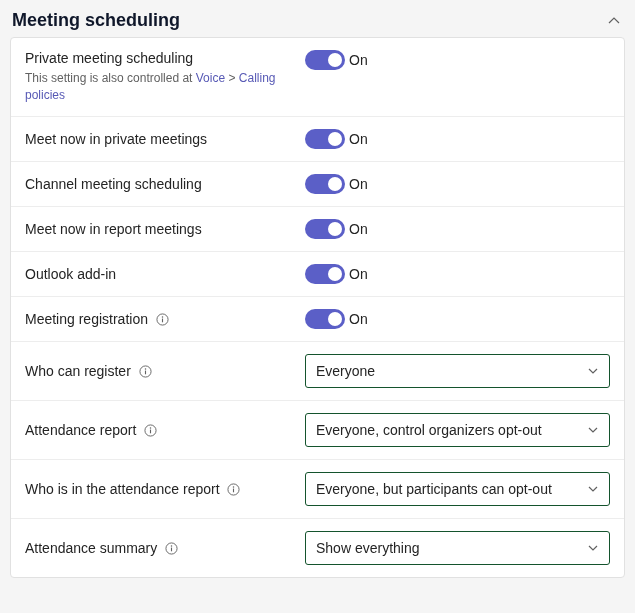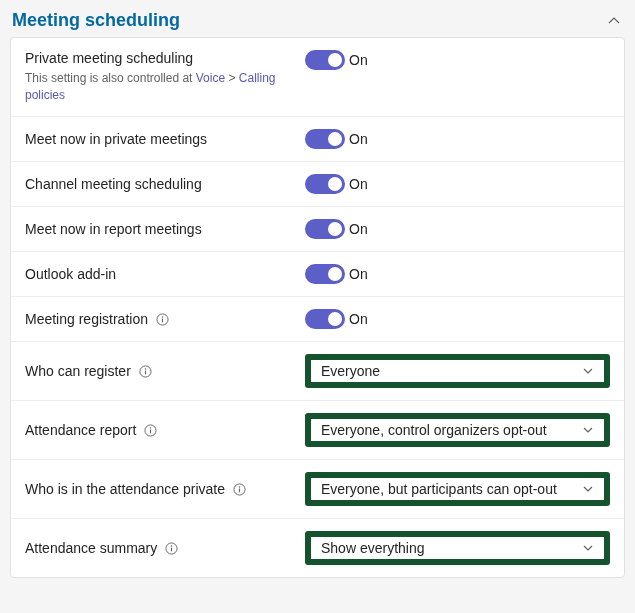--- a/index.html
+++ b/index.html
@@ -14,21 +14,21 @@
   .page { width: 635px; }
   .header-bar {
     display: flex;
     justify-content: space-between;
     align-items: center;
     padding: 10px 12px 6px 12px;
   }
   .header-title {
     font-size: 18px;
     font-weight: 700;
-    color: #0369a1;
+    color: #0f172a;
   }
   .chevron {
     color: #616161;
     cursor: pointer;
     width: 18px; height: 18px;
     display: inline-flex; align-items: center; justify-content: center;
   }
   .description {
     padding: 2px 12px 16px 12px;
     color: #424242;
@@ -93,21 +93,21 @@
   }
   .toggle-state {
     font-size: 14px;
     color: #242424;
   }
   
   .select {
     width: 100%;
     max-width: 315px;
     height: 34px;
-    border: 6px solid #14532d;
+    border: 1px solid #14532d;
     border-radius: 3px;
     background: #fff;
     display: flex;
     align-items: center;
     justify-content: space-between;
     padding: 0 10px;
     cursor: pointer;
     color: #242424;
   }
   .select-chevron {
@@ -261,21 +261,21 @@
             <svg width="12" height="12" viewBox="0 0 12 12">
                 <path d="M2 4 L6 8 L10 4" fill="none" stroke="#616161" stroke-width="1.2"></path>
               </svg>
           </span>
         </div>
       </div>
     </div>
 
     <div class="row align-center">
       <div class="row-label-col">
-        <span class="label-inline">Who is in the attendance private</span>
+        <span class="label-inline">Who is in the attendance report</span>
         <span class="info-icon">
           <svg viewBox="0 0 14 14">
               <circle cx="7" cy="7" r="6" fill="none" stroke="#616161" stroke-width="1"></circle>
               <circle cx="7" cy="4.3" r="0.8" fill="#616161"></circle>
               <rect x="6.4" y="6" width="1.2" height="4" fill="#616161"></rect>
             </svg>
         </span>
       </div>
       <div class="row-control-col">
         <div class="select">

